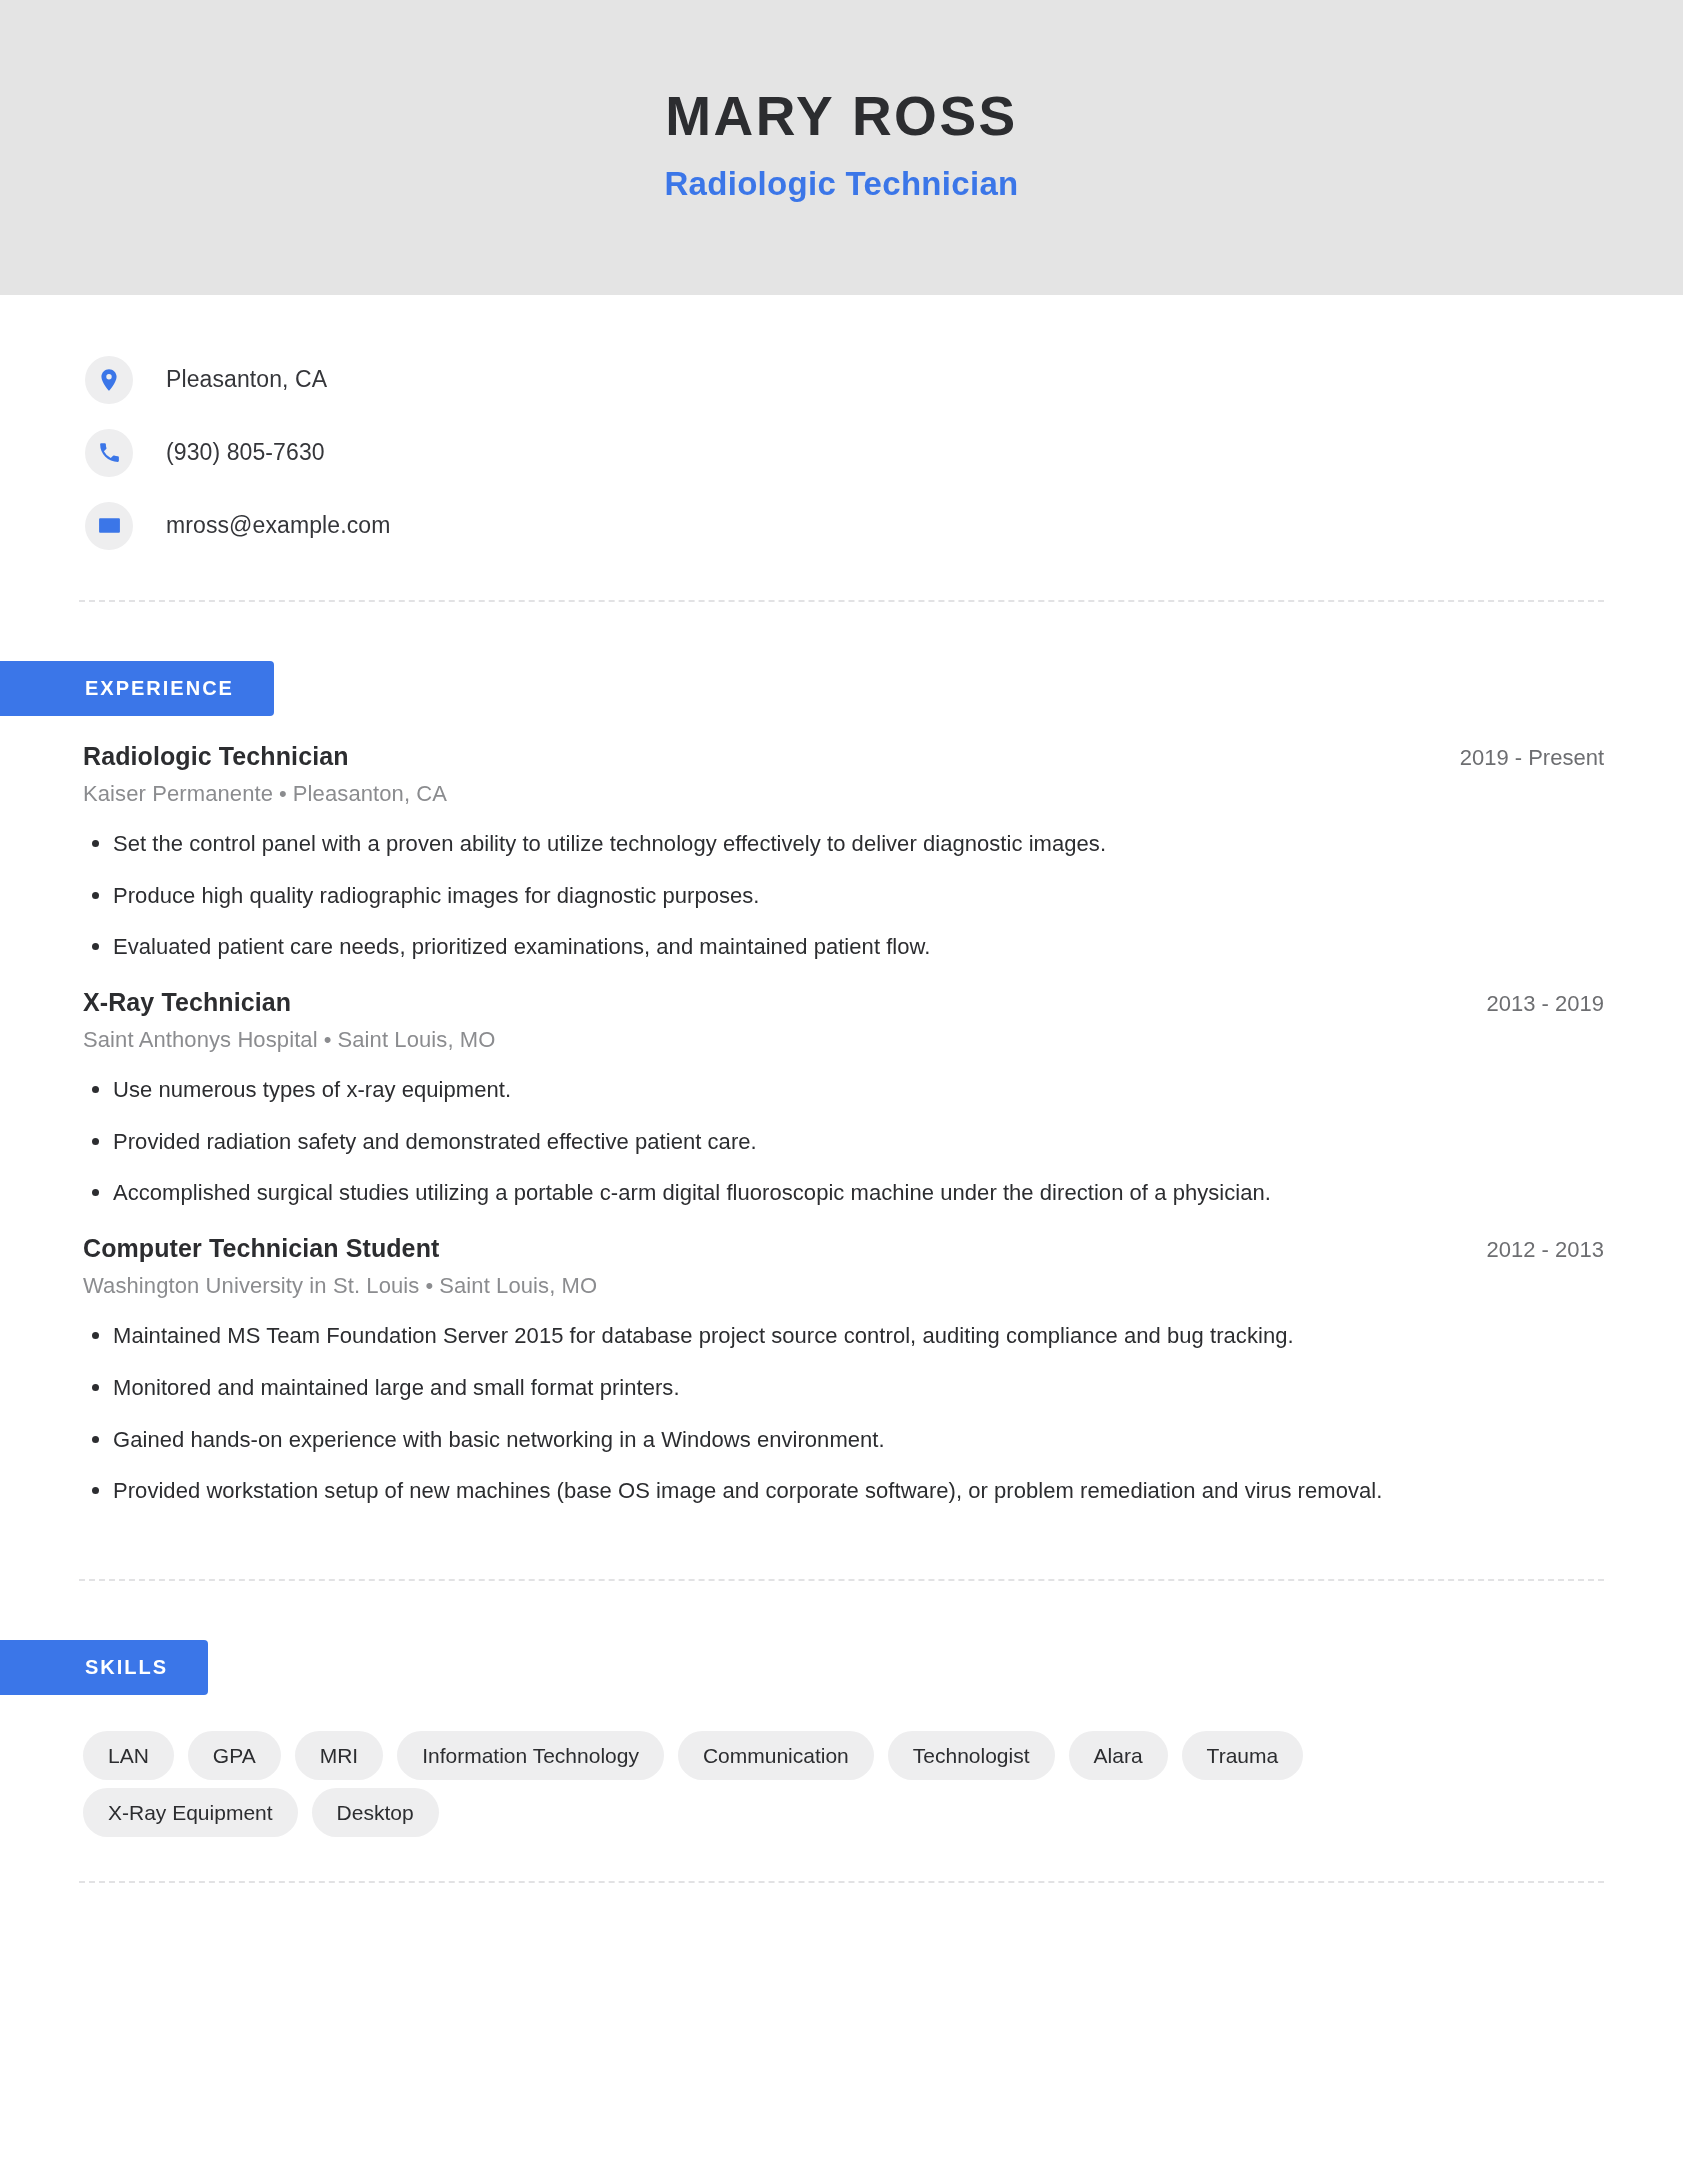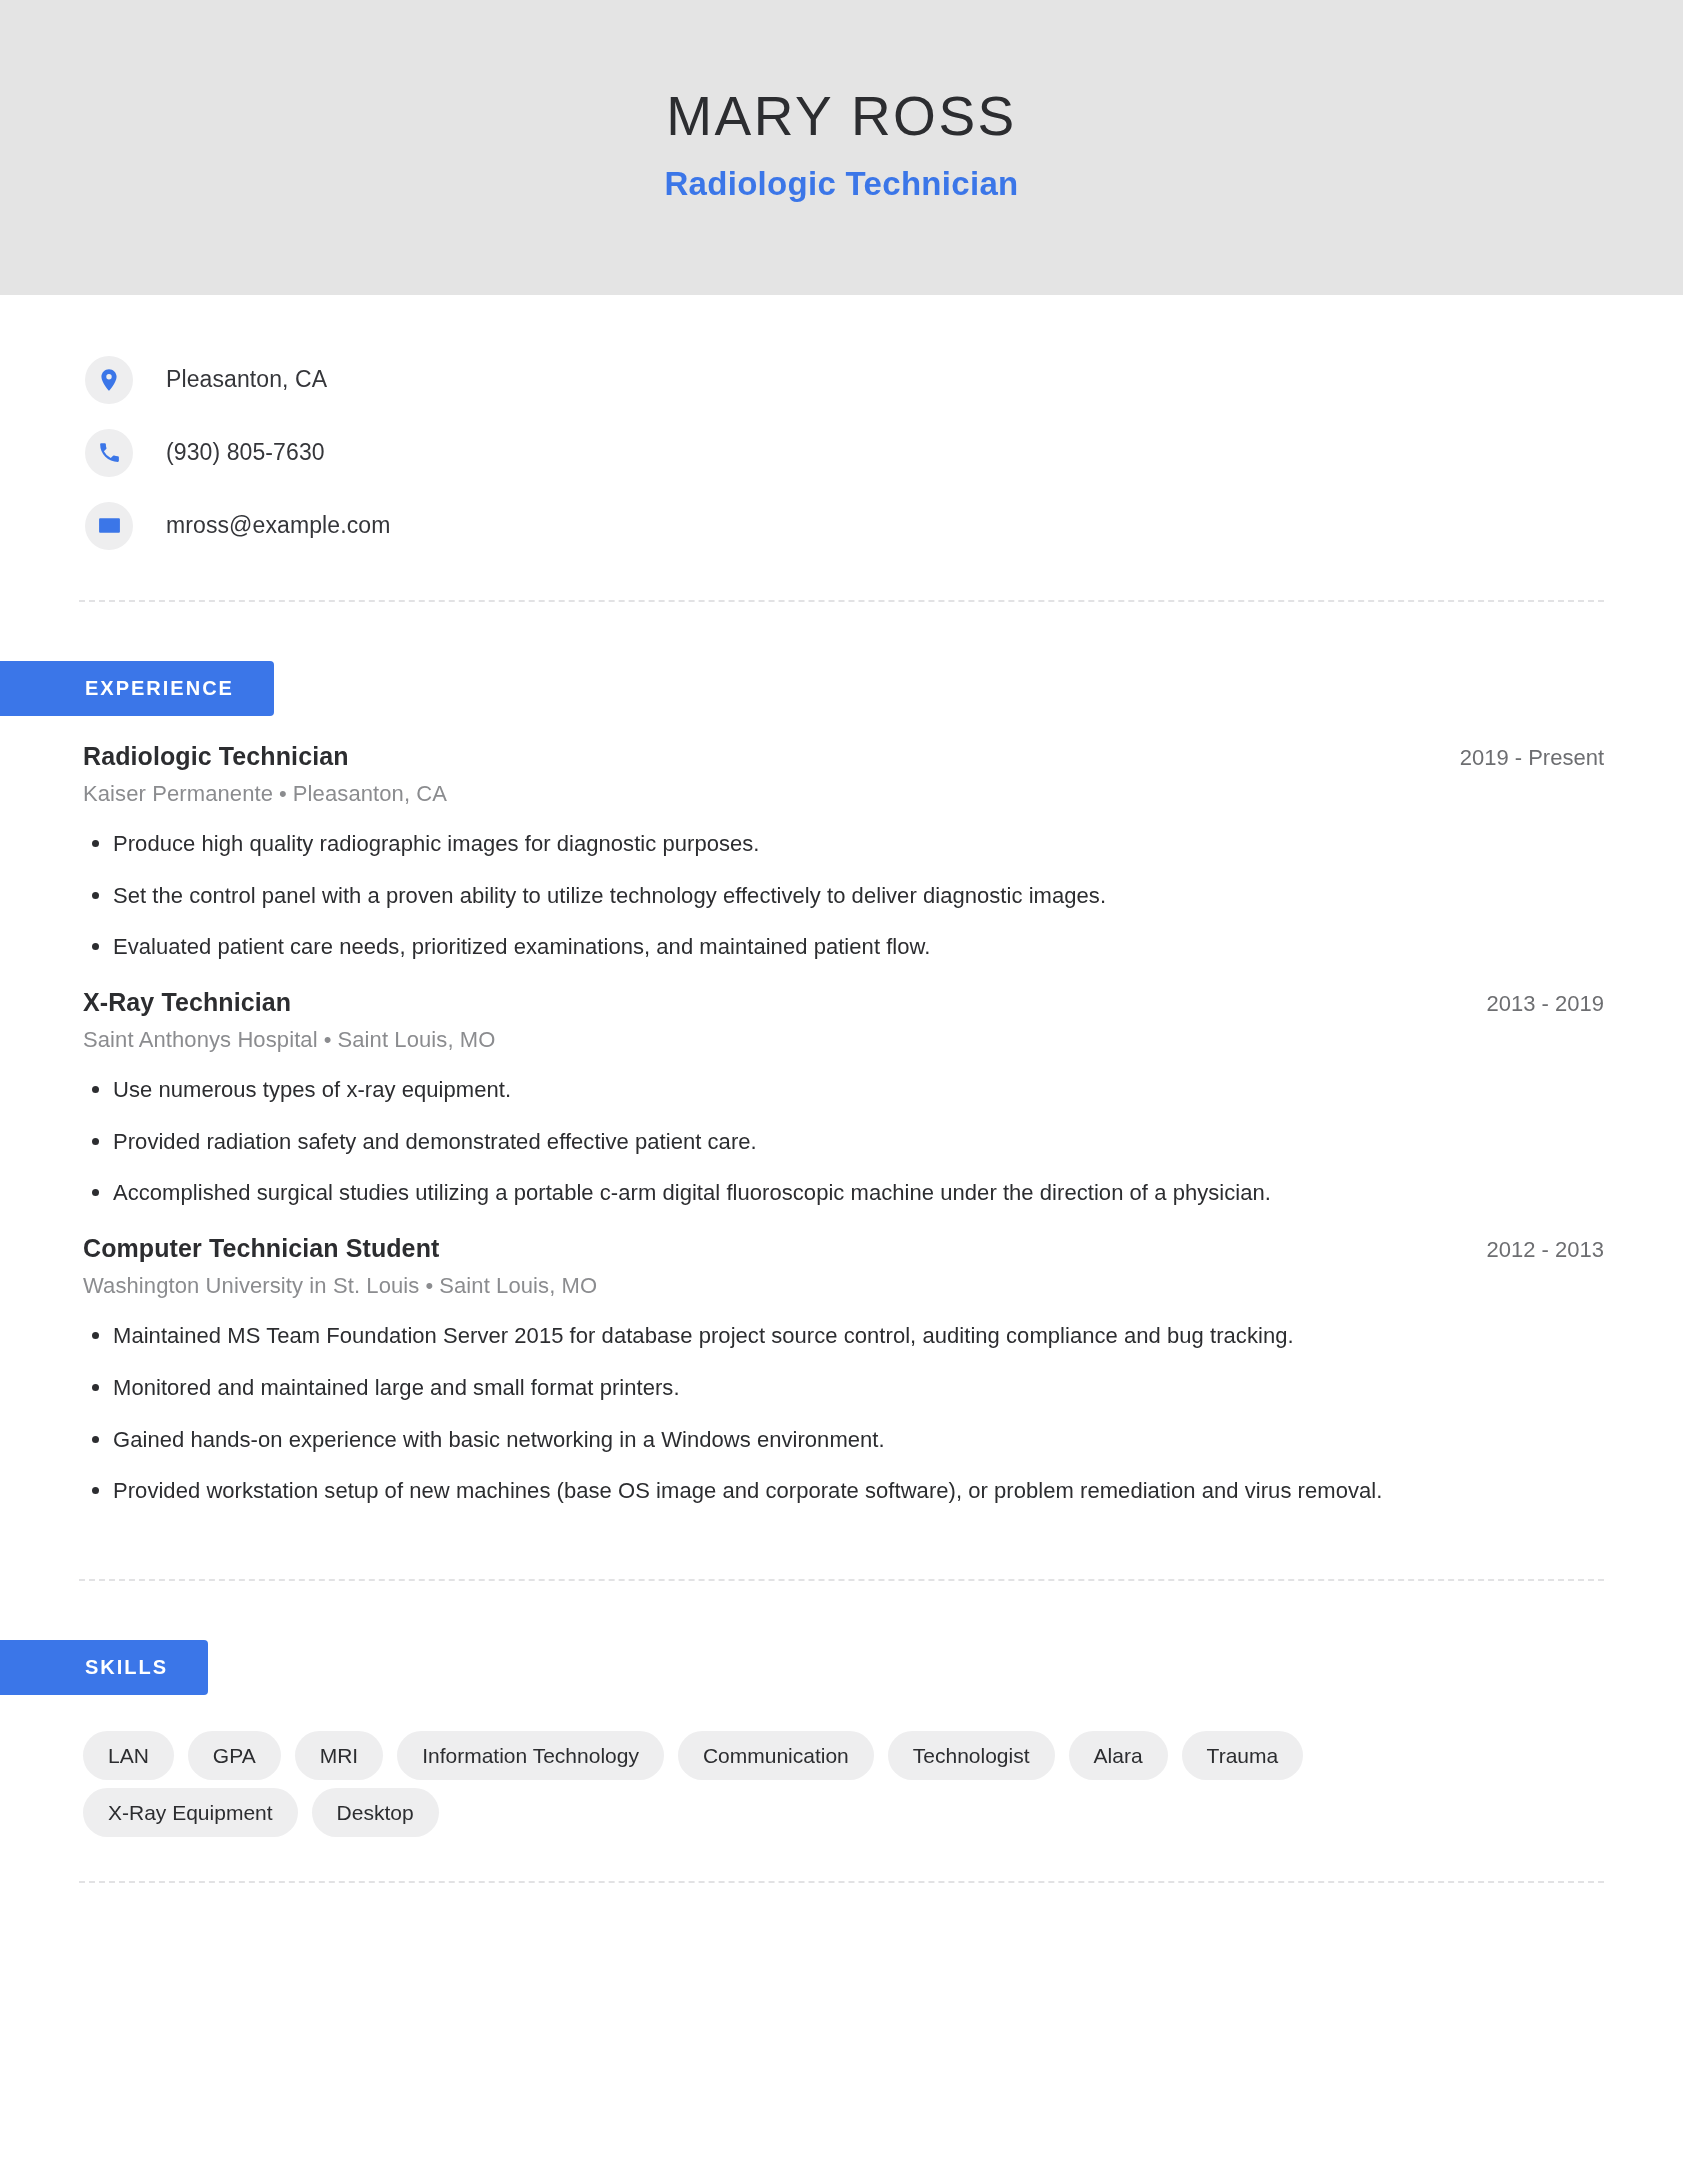--- a/index.html
+++ b/index.html
@@ -23,21 +23,21 @@
     height:295px;
     background:#e4e4e4;
     display:flex;
     flex-direction:column;
     align-items:center;
     justify-content:center;
     padding-bottom:6px;
   }
   .full-name {
     font-size:55px;
-    font-weight:normal;
+    font-weight:bold;
     letter-spacing:2.5px;
     color:#2c2d30;
     line-height:1.1;
     text-align:center;
   }
   .job-title-sub {
     margin-top:18px;
     font-size:33px;
     font-weight:bold;
     color:#3b76e8;
@@ -220,22 +220,22 @@
 
       <div class="entry">
         <div class="entry-head">
           <span class="entry-title">Radiologic Technician</span>
           <span class="entry-date">2019 - Present</span>
         </div>
         <div class="entry-sub">
           <span>Kaiser Permanente</span><span class="sep">•</span><span>Pleasanton, CA</span>
         </div>
         <ul class="bullets">
+          <li>Set the control panel with a proven ability to utilize technology effectively to deliver diagnostic images.</li>
           <li>Produce high quality radiographic images for diagnostic purposes.</li>
-          <li>Set the control panel with a proven ability to utilize technology effectively to deliver diagnostic images.</li>
           <li>Evaluated patient care needs, prioritized examinations, and maintained patient flow.</li>
         </ul>
       </div>
 
       <div class="entry">
         <div class="entry-head">
           <span class="entry-title">X-Ray Technician</span>
           <span class="entry-date">2013 - 2019</span>
         </div>
         <div class="entry-sub">

